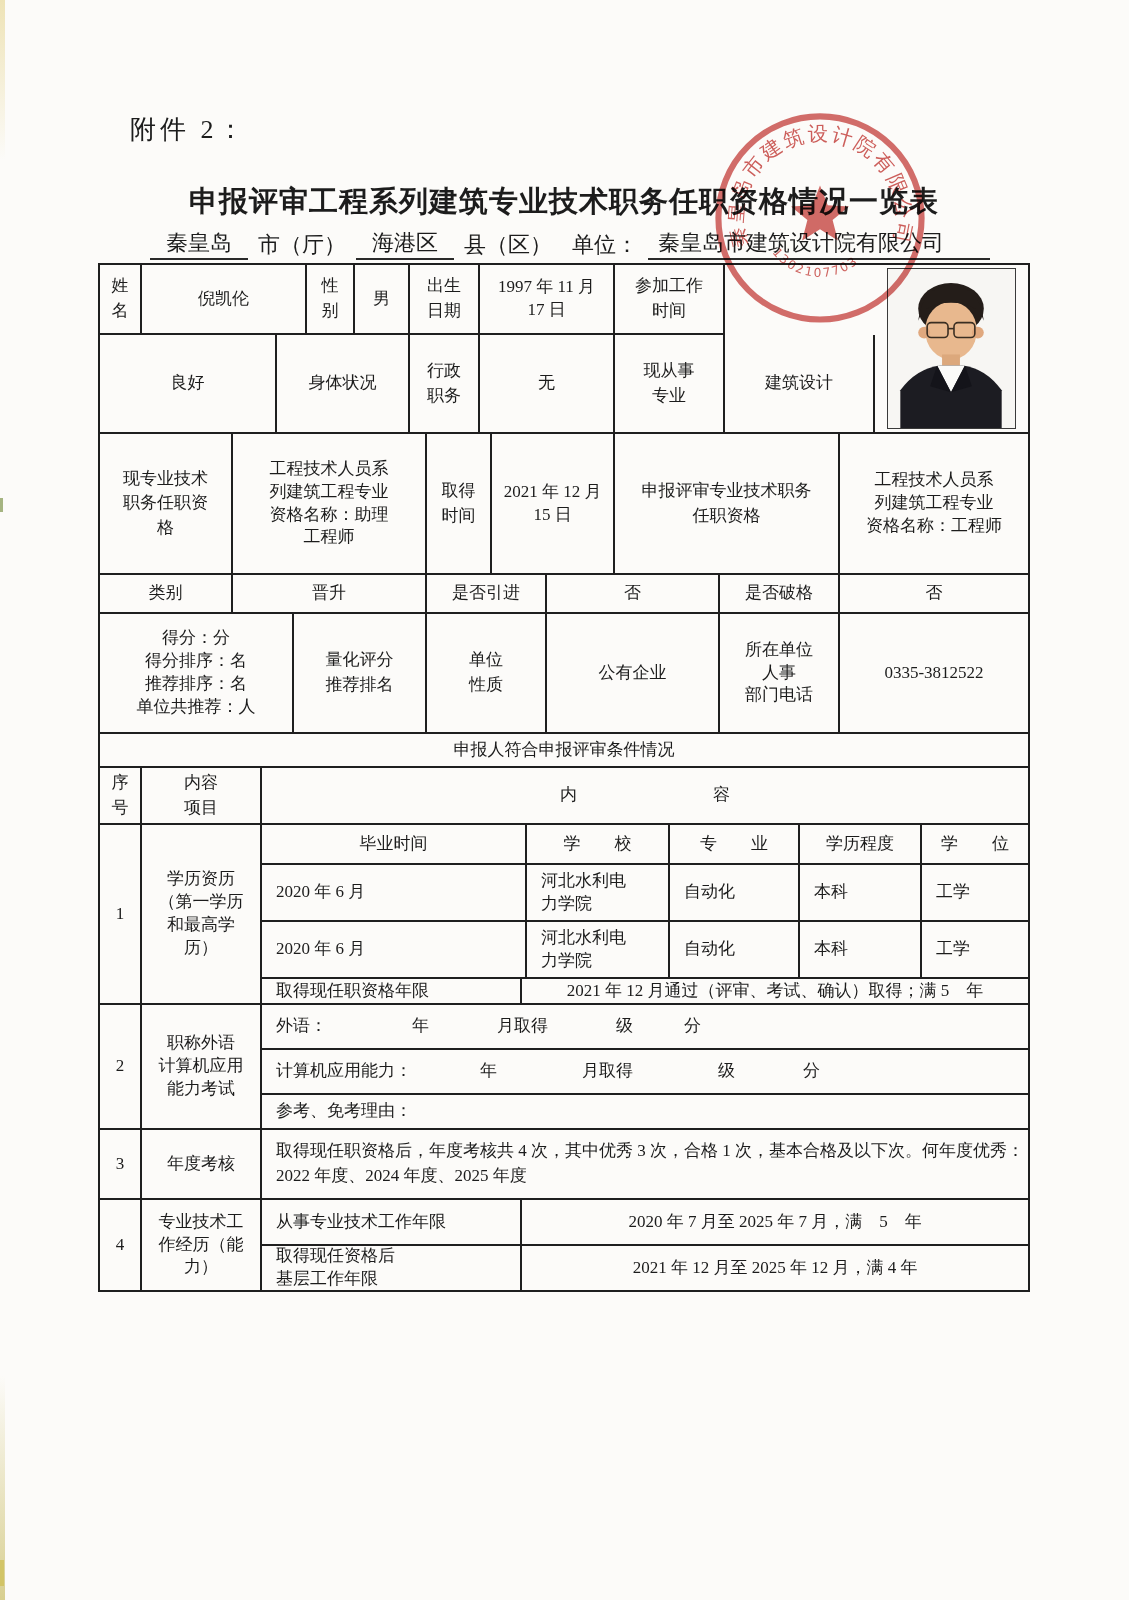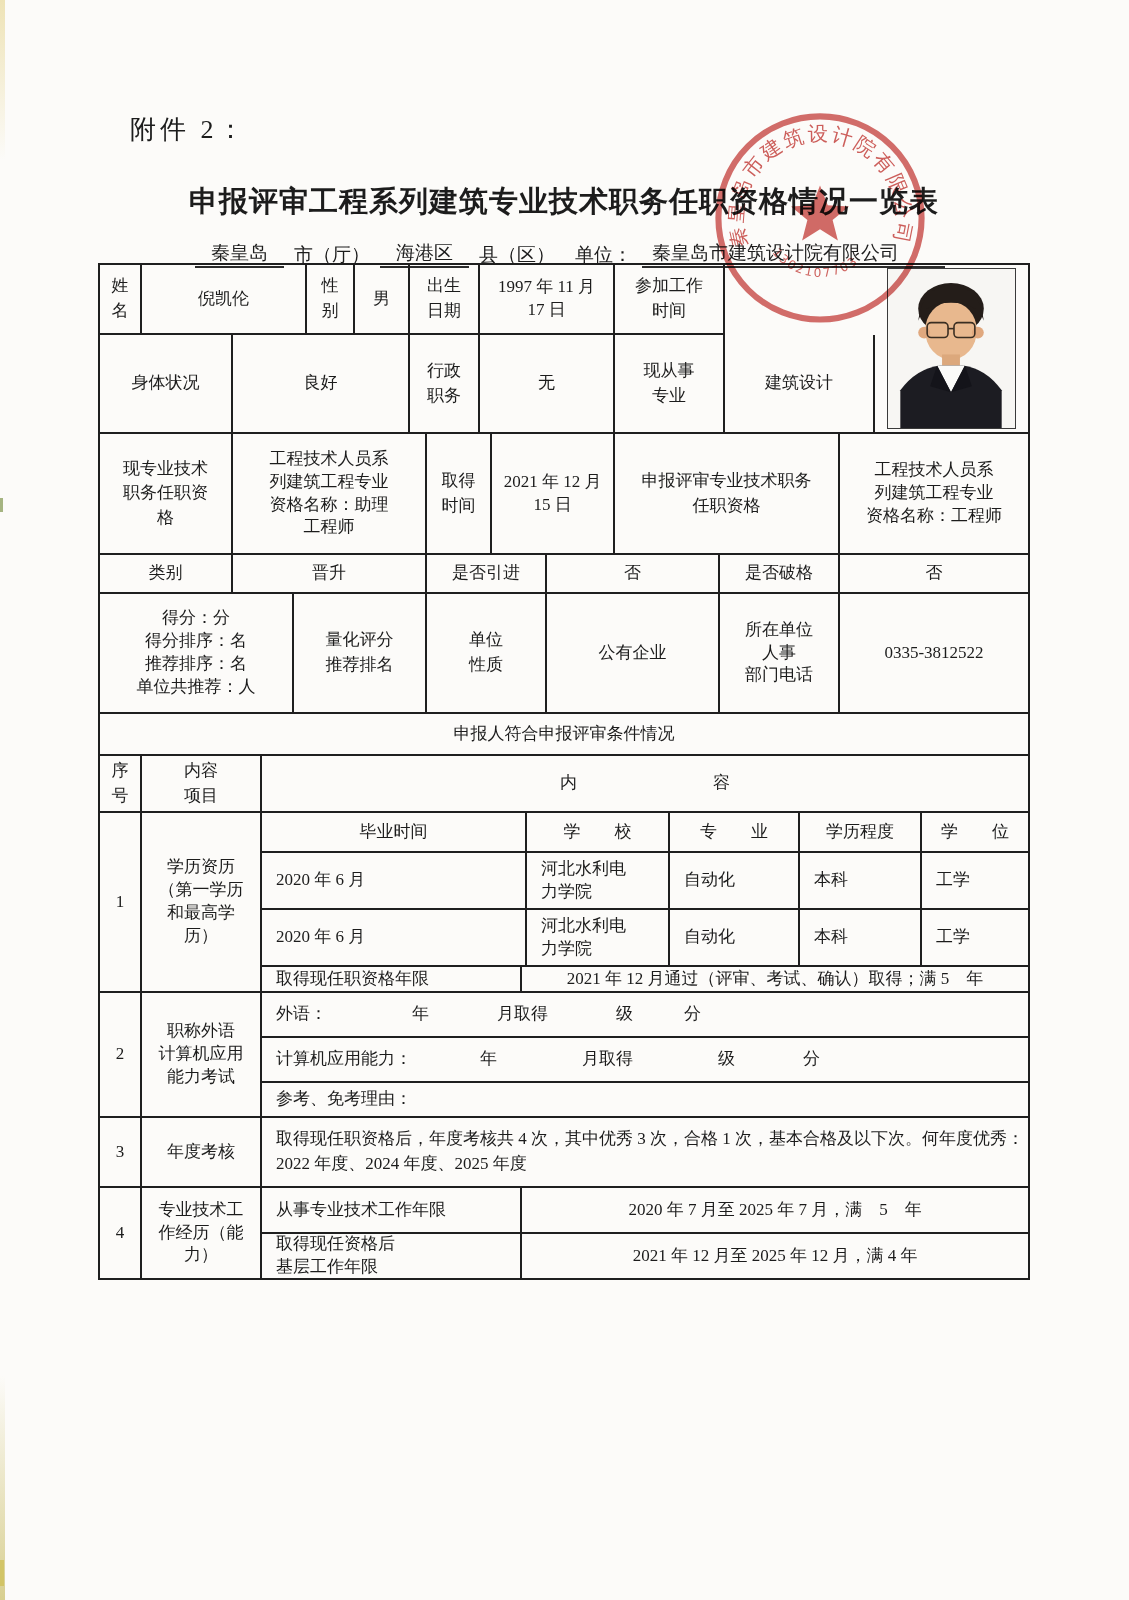--- a/index.html
+++ b/index.html
@@ -7,22 +7,22 @@
   .page { position:relative; width:1129px; height:1600px; background:#fcfbf9; overflow:hidden; color:#1c1c1c;padding-left:12px; }
   
   .edge-strip { position:absolute; left:0; top:0; width:5px; height:100%;
     background:linear-gradient(180deg,#eee3b6 0%,rgba(255,255,255,0) 10%,rgba(255,255,255,0) 86%,#d8cf90 100%); }
   .edge-mark-green { position:absolute; left:0; top:498px; width:3px; height:14px; background:#8fa263; opacity:.8; }
   .edge-mark-yellow { position:absolute; left:0; top:1560px; width:4px; height:26px; background:#cfc05a; opacity:.8; }
 
   .attachment { position:absolute; left:130px; top:112px; font-size:26px; letter-spacing:4px; }
   .doc-title { position:absolute; left:98px; top:182px; width:932px; text-align:center;
     font-size:29px; font-weight:bold; letter-spacing:1px; }
-  .subtitle { position:absolute; left:120px; top:240px; width:900px; display:flex;
-    justify-content:center; align-items:flex-end; font-size:19px; white-space:pre; }
+  .subtitle { position:absolute; left:120px; top:228px; width:900px; display:flex;
+    justify-content:center; align-items:flex-end; font-size:22px; white-space:pre; }
   .subtitle .u { border-bottom:2px solid #2a2a2a; padding:0 16px; text-align:center; }
   .subtitle .plain { padding:0 10px;text-align:center; }
   .subtitle .u-wide { border-bottom:2px solid #2a2a2a; padding:0 46px 0 10px; }
 
   .tbl { position:absolute; left:98px; top:263px; width:932px;
     border-left:2px solid #1f1f1f; border-top:2px solid #1f1f1f; font-size:17px; line-height:1.45; }
   .r { display:flex; align-items:stretch; }
   .c { border-right:2px solid #1f1f1f; border-bottom:2px solid #1f1f1f;
     display:flex; align-items:center; justify-content:center; text-align:center;
     white-space:pre-line; padding:2px 4px; overflow:hidden; }
@@ -62,22 +62,22 @@
 别</div>
           <div class="c" style="flex:0 0 55px">男</div>
           <div class="c" style="flex:0 0 70px">出生
 日期</div>
           <div class="c small-lh" style="flex:0 0 135px">1997 年 11 月
 17 日</div>
           <div class="c" style="flex:0 0 110px">参加工作
 时间</div>
         </div>
         <div class="r" style="height:99px">
+          <div class="c" style="flex:0 0 177px">良好</div>
           <div class="c" style="flex:0 0 133px">身体状况</div>
-          <div class="c" style="flex:0 0 177px">良好</div>
           <div class="c" style="flex:0 0 70px">行政
 职务</div>
           <div class="c" style="flex:0 0 135px">无</div>
           <div class="c" style="flex:0 0 110px">现从事
 专业</div>
           <div class="c" style="flex:1">建筑设计</div>
         </div>
       </div>
       <div class="c" style="flex:1">
         <svg class="photo-frame" viewBox="0 0 127 160" xmlns="http://www.w3.org/2000/svg">
@@ -92,21 +92,21 @@
           <line x1="60" y1="60" x2="66" y2="60" stroke="#3a2e22" stroke-width="1.6"></line>
           <rect x="54" y="86" width="18" height="14" fill="#dca87c"></rect>
           <path d="M12,160 L12,122 Q28,100 52,97 L75,97 Q98,100 114,122 L114,160 Z" fill="#1c1c22"></path>
           <polygon points="49,97 77,97 63,124" fill="#fbfbf9"></polygon>
           <polygon points="49,97 63,124 42,118" fill="#14141a"></polygon>
           <polygon points="77,97 63,124 84,118" fill="#14141a"></polygon>
         </svg>
       </div>
     </div>
 
-    <div class="r" style="height:121px">
+    <div class="r" style="height:141px">
       <div class="c" style="flex:0 0 133px">现专业技术
 职务任职资
 格</div>
       <div class="c small-lh" style="flex:0 0 194px">工程技术人员系
 列建筑工程专业
 资格名称：助理
 工程师</div>
       <div class="c" style="flex:0 0 65px">取得
 时间</div>
       <div class="c small-lh" style="flex:0 0 123px">2021 年 12 月
@@ -136,21 +136,21 @@
 推荐排名</div>
       <div class="c" style="flex:0 0 120px">单位
 性质</div>
       <div class="c" style="flex:0 0 173px">公有企业</div>
       <div class="c small-lh" style="flex:0 0 120px">所在单位
 人事
 部门电话</div>
       <div class="c" style="flex:1">0335-3812522</div>
     </div>
 
-    <div class="r" style="height:42px">
+    <div class="r" style="height:34px">
       <div class="c" style="flex:1">申报人符合申报评审条件情况</div>
     </div>
 
     <div class="r" style="height:57px">
       <div class="c" style="flex:0 0 42px">序
 号</div>
       <div class="c" style="flex:0 0 120px">内容
 项目</div>
       <div class="c" style="flex:1">内　　　　　　　　容</div>
     </div>

